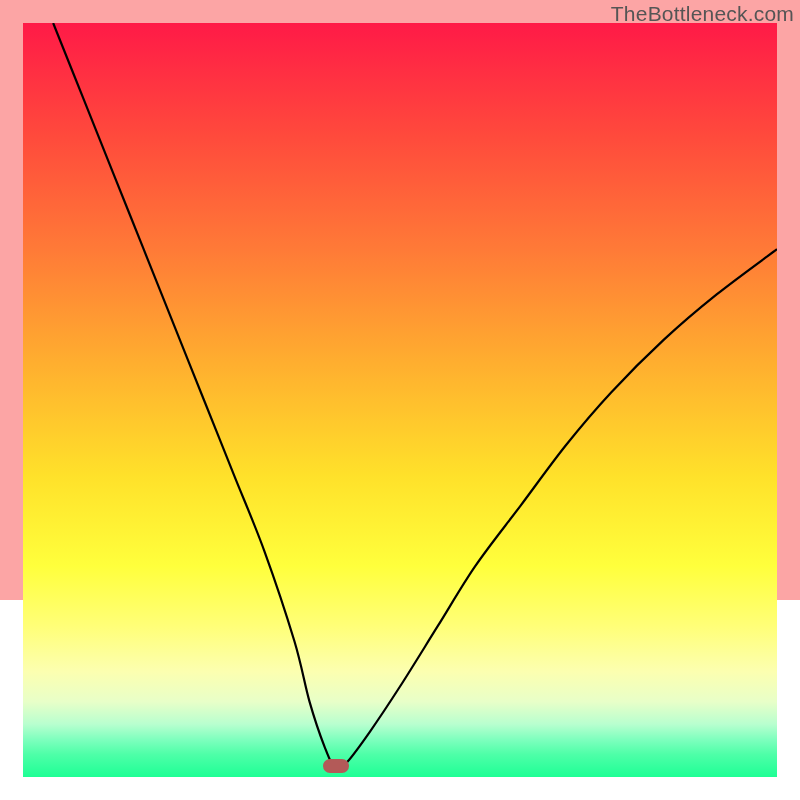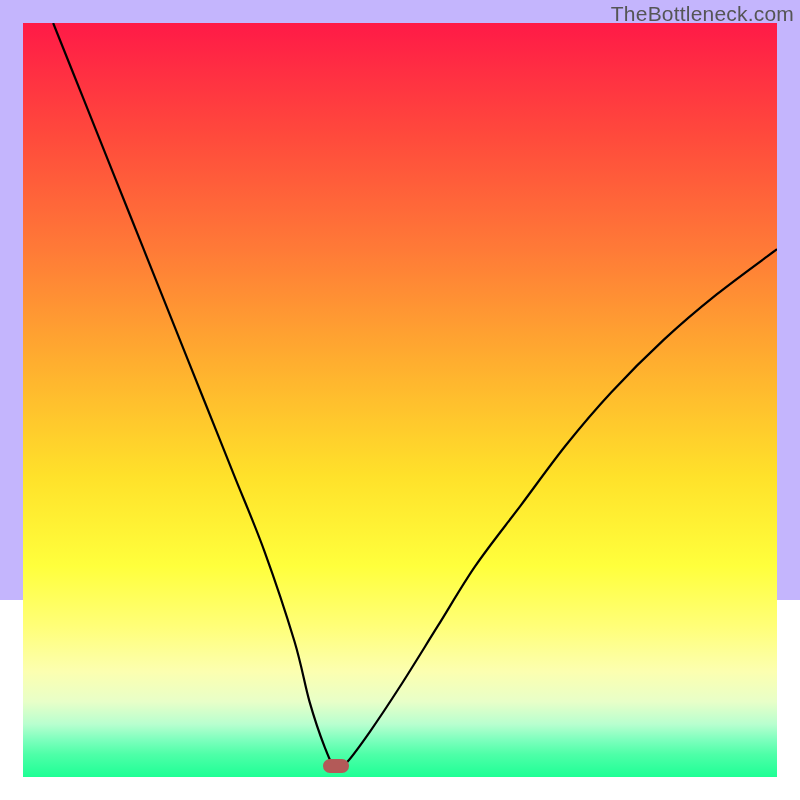--- a/index.html
+++ b/index.html
@@ -6,21 +6,21 @@
     margin: 0;
     padding: 0;
     width: 800px;
     height: 800px;
     overflow: hidden;
     font-family: Arial, sans-serif;
   }
   .frame {
     width: 800px;
     height: 600px;
-    background: #c4b5fd;
+    background: #fca5a5;
     position: relative;
   }
   .plot-area {
     position: absolute;
     left: 23px;
     top: 23px;
     width: 754px;
     height: 754px;
     overflow: hidden;
   }

